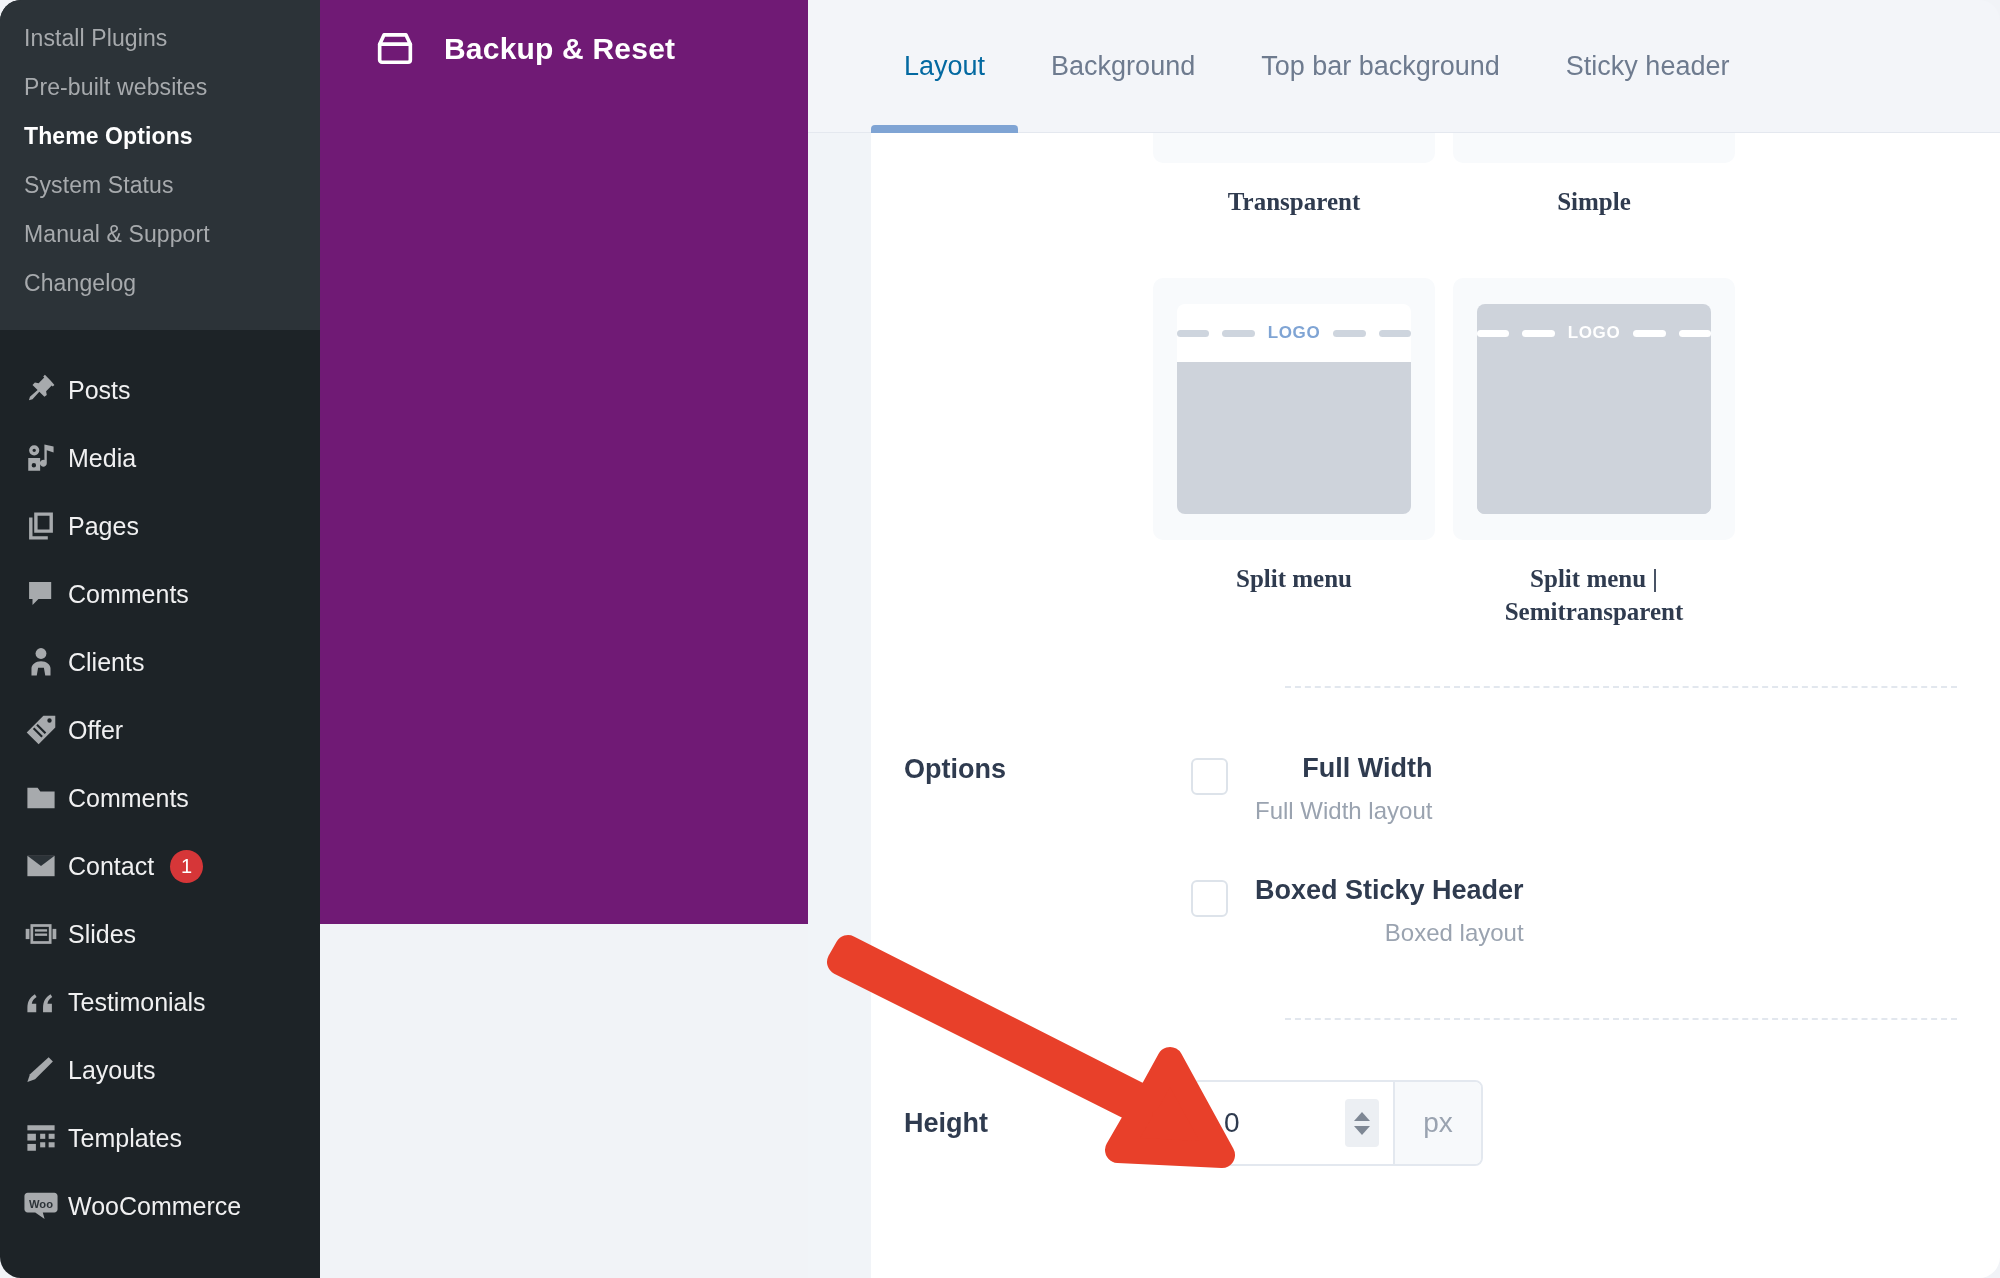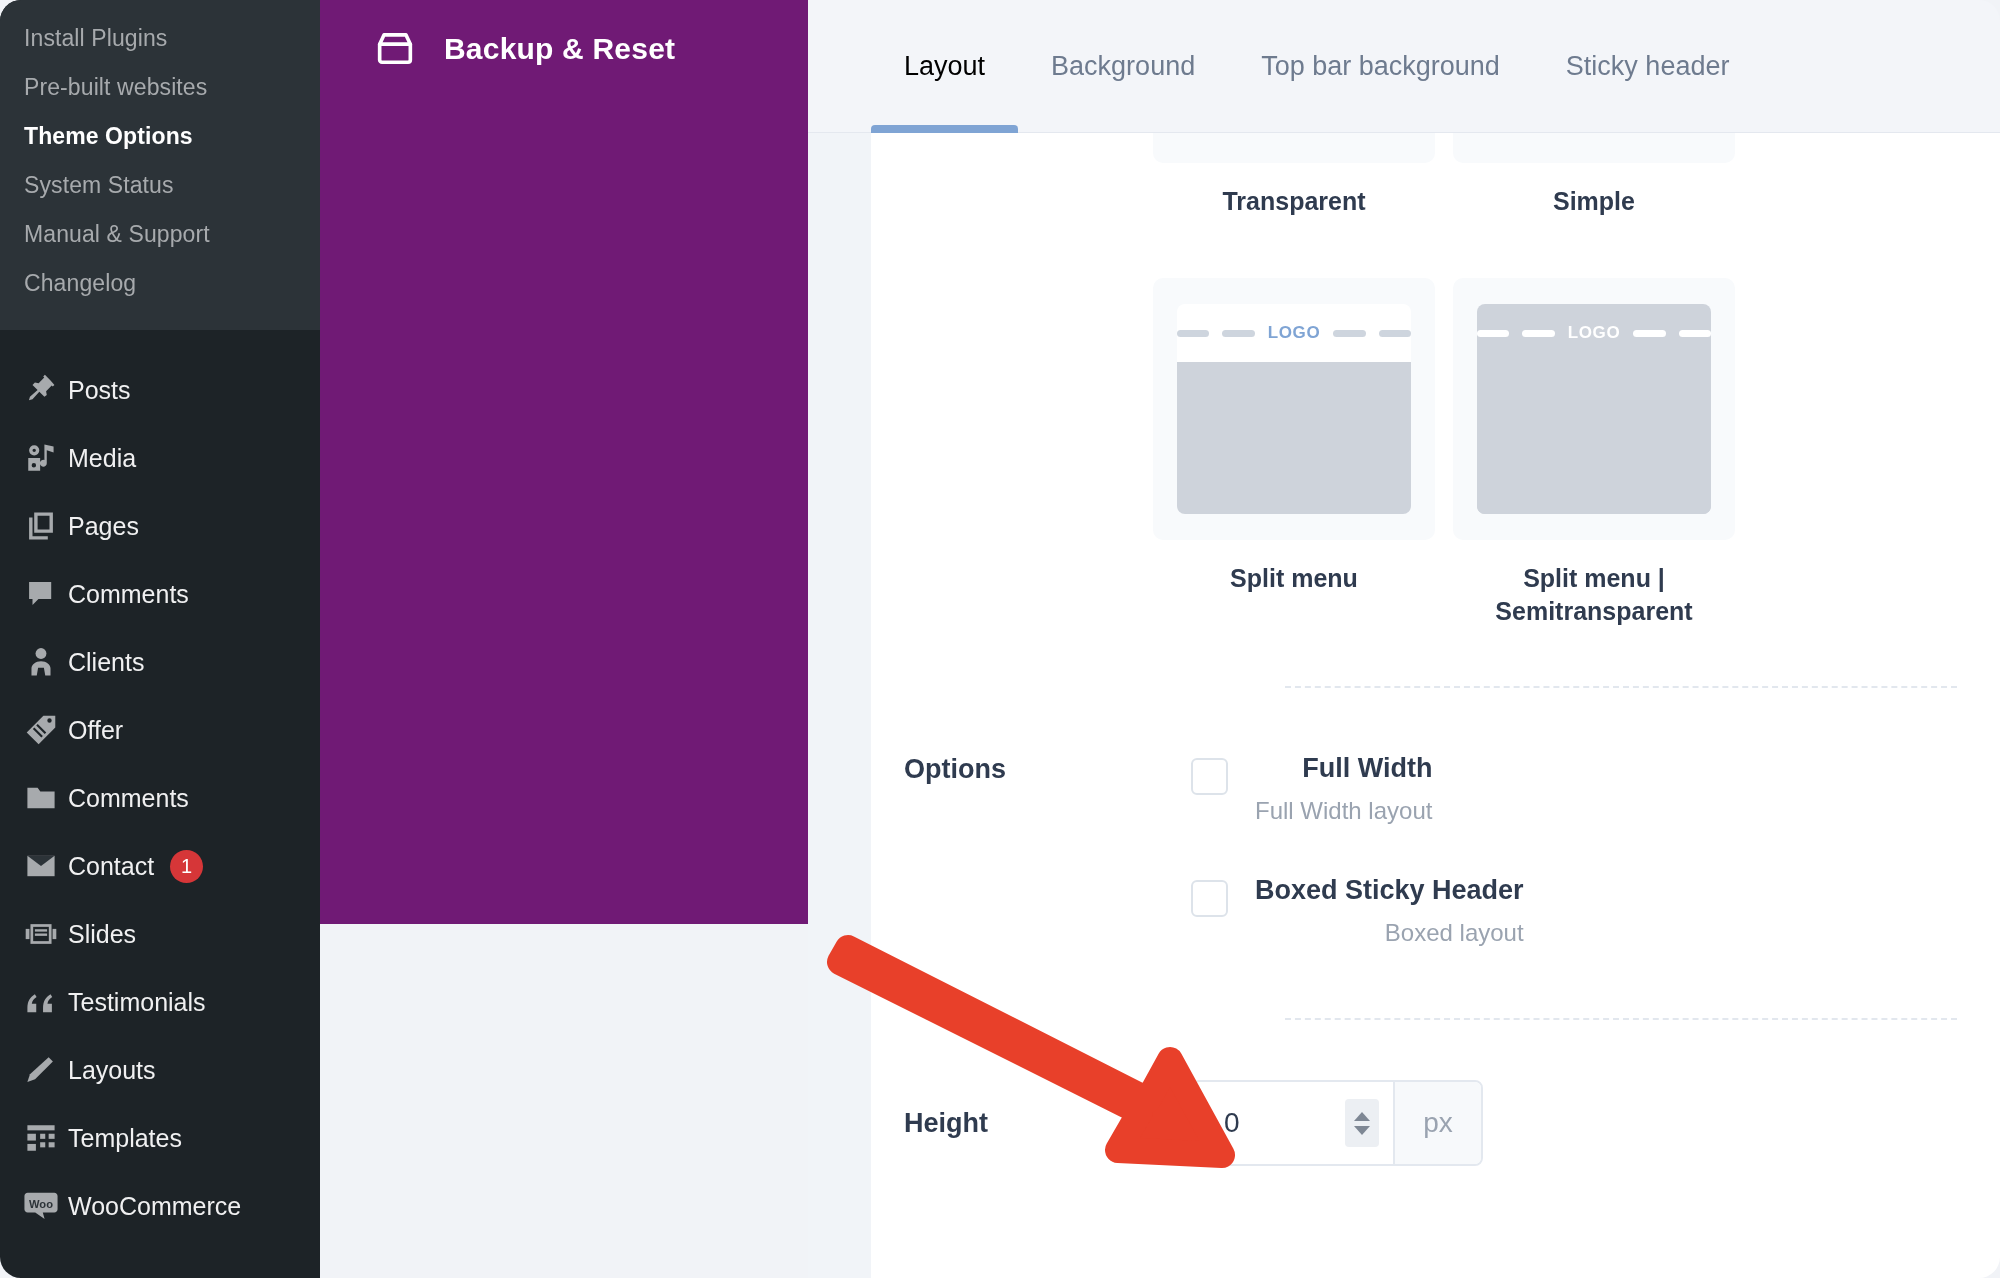--- a/index.html
+++ b/index.html
@@ -61,21 +61,21 @@
   .tabbar{
     position:relative;height:133px;background:#f3f5f9;
     display:flex;align-items:center;padding-left:63px;box-sizing:border-box;
     border-bottom:1px solid #e4e8ef;
   }
   .tab{
     font-size:27px;color:#6e7b8f;margin-right:0;padding:0 33px;
     position:relative;height:133px;display:flex;align-items:center;
     cursor:pointer;white-space:nowrap;
   }
-  .tab.active{color:#000000;}
+  .tab.active{color:#0369a1;}
   .tab.active:after{
     content:"";position:absolute;left:0;right:0;bottom:0;height:8px;
     background:#7fa4d4;border-radius:4px 4px 0 0;
   }
 
   .panel{
     position:absolute;left:63px;top:133px;right:0;bottom:0;background:#fff;
   }
 
   
@@ -91,21 +91,21 @@
     position:relative;padding-left:282px;padding-top:0;
   }
   .thumb-grid{display:flex;gap:18px;}
   .thumb-cell{width:282px;}
   .thumb-card{
     background:#f8fafc;border-radius:10px;padding:26px 24px;box-sizing:border-box;
   }
   .thumb-card.cut{height:30px;padding:0;border-radius:0 0 10px 10px;}
   .thumb-caption{
     text-align:center;font-size:25px;color:#2f3b4f;font-weight:bold;
-    margin-top:22px;line-height:1.32;
+    margin-top:22px;line-height:1.32;font-family:Liberation Serif, serif;
   }
   .mock{border-radius:8px;overflow:hidden;}
   .mock-bar{
     height:58px;display:flex;align-items:center;justify-content:center;gap:13px;
   }
   .mock-bar.white{background:#fff;}
   .mock-body{height:152px;}
   .dash{width:36px;height:7px;border-radius:4px;display:block;}
   .mock-logo{font-size:17px;font-weight:bold;letter-spacing:.6px;}
 

